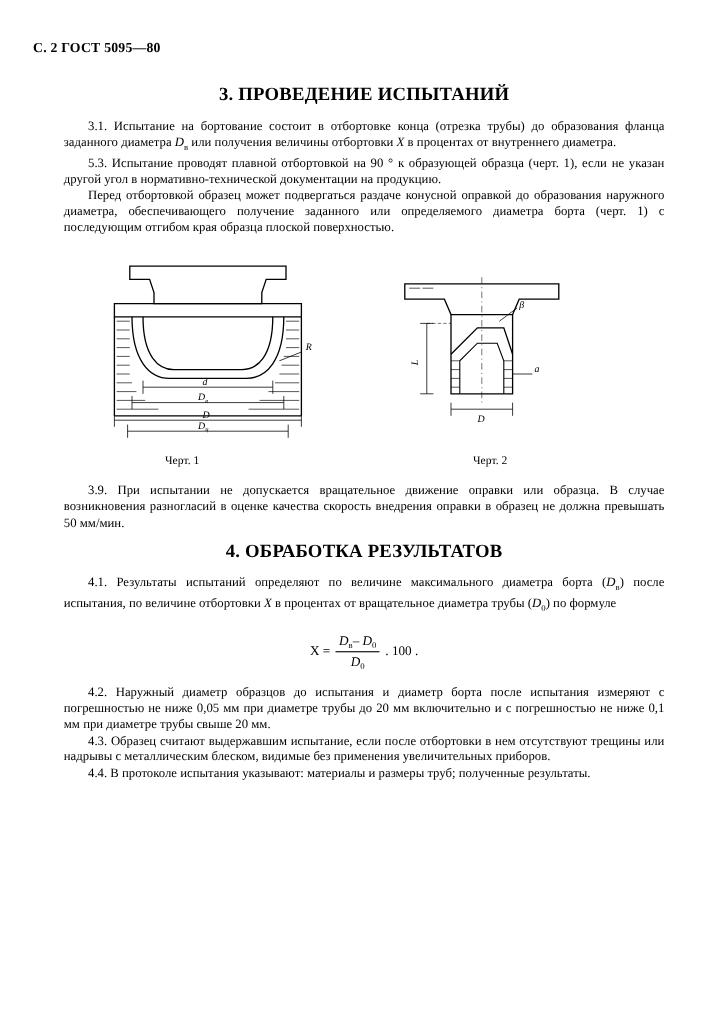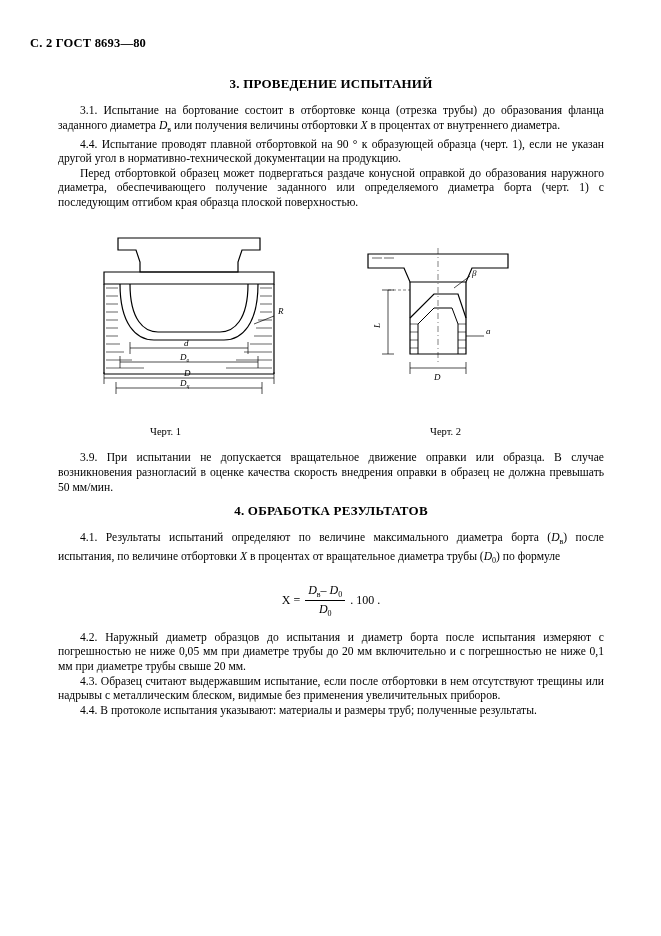--- a/index.html
+++ b/index.html
@@ -31,21 +31,21 @@
     letter-spacing: 0.2px;
   }
   .header .pg { font-weight: bold; margin-top: 17px; }
   .content {
     position: absolute;
     top: 68px;
     left: 58px;
     width: 546px;
   }
   h2.section-title {
-    font-size: 13px;
+    font-size: 17px;
     font-weight: bold;
     text-align: center;
     margin: 8px 0 12px 0;
     letter-spacing: 0.2px;
   }
   p.para {
     font-size: 11.6px;
     line-height: 14.6px;
     margin: 0 0 0 0;
     text-align: justify;
@@ -56,21 +56,21 @@
   i.var { font-style: italic; }
   sub.sb { font-size: 8px; vertical-align: sub; font-style: normal;}
   .figures {
     margin-top: 18px;
     position: relative;
     height: 180px;
   }
   .fig-captions {
     position: relative;
     height: 16px;
-    margin-top: 18px;
+    margin-top: 2px;
   }
   .cap {
     position: absolute;
     font-size: 10.6px;
   }
   .cap1 { left: 92px; }
   .cap2 { left: 372px; }
   .formula {
     text-align: center;
     margin: 14px 0 12px 0;
@@ -95,32 +95,32 @@
   }
   .fig-svg { position: absolute; top: 0; left: 0; }
 </style>
 </head>
 <body>
 
 <div class="page">
 
   <div class="header">
     <span class="pg">С. 2</span>
-    <span>ГОСТ 8693—80</span>
+    <span>ГОСТ 5095—80</span>
   </div>
 
   <div class="content">
 
     <h2 class="section-title">3.  ПРОВЕДЕНИЕ ИСПЫТАНИЙ</h2>
 
     <p class="para">
       <span>3.1.  Испытание на бортование состоит в отбортовке конца (отрезка трубы) до образования фланца заданного диаметра </span><i class="var"><span>D</span><sub class="sb">в</sub></i><span> или получения величины отбортовки </span><i class="var">X</i><span> в процентах от внутреннего диаметра.</span>
     </p>
 
-    <p class="para">4.4.  Испытание проводят плавной отбортовкой на 90 ° к образующей образца (черт. 1), если не указан другой угол в нормативно-технической документации на продукцию.</p>
+    <p class="para">5.3.  Испытание проводят плавной отбортовкой на 90 ° к образующей образца (черт. 1), если не указан другой угол в нормативно-технической документации на продукцию.</p>
 
     <p class="para">Перед отбортовкой образец может подвергаться раздаче конусной оправкой до образования наружного диаметра, обеспечивающего получение заданного или определяемого диаметра борта (черт. 1) с последующим отгибом края образца  плоской поверхностью.</p>
 
     <div class="figures">
       <svg class="fig-svg" width="546" height="180" viewBox="0 0 546 180">
 
         <g stroke="#000" fill="none" stroke-width="1">
 
           <path d="M60,10 L60,22 L78,22 L82,34 L82,44 L180,44 L180,34 L184,22 L202,22 L202,10 Z" stroke-width="1.2"></path>
 

